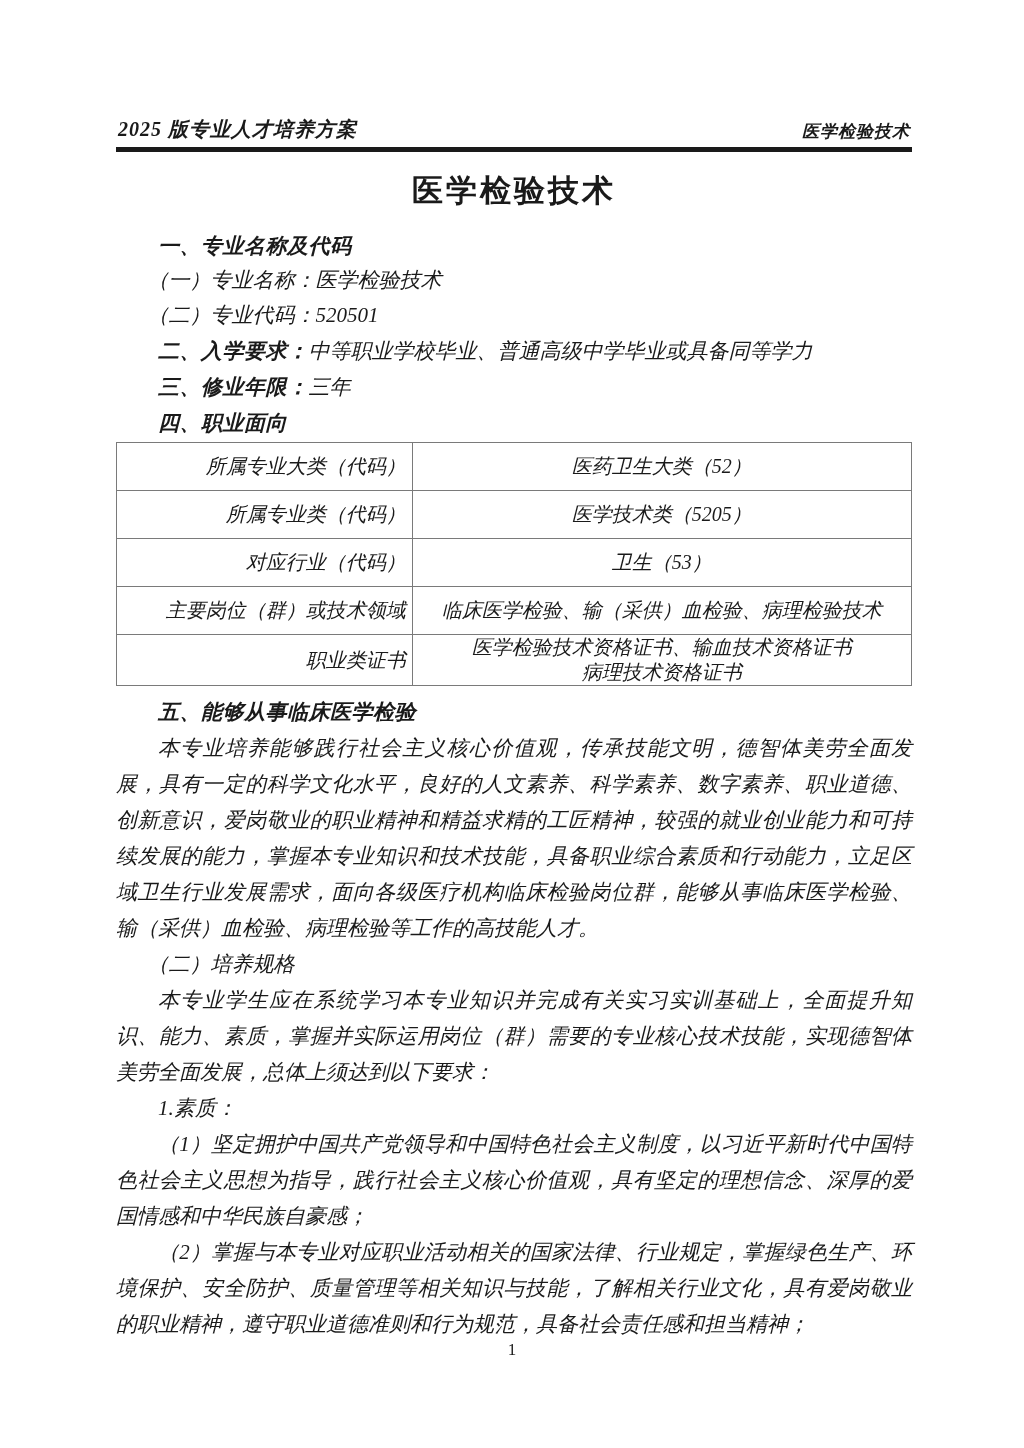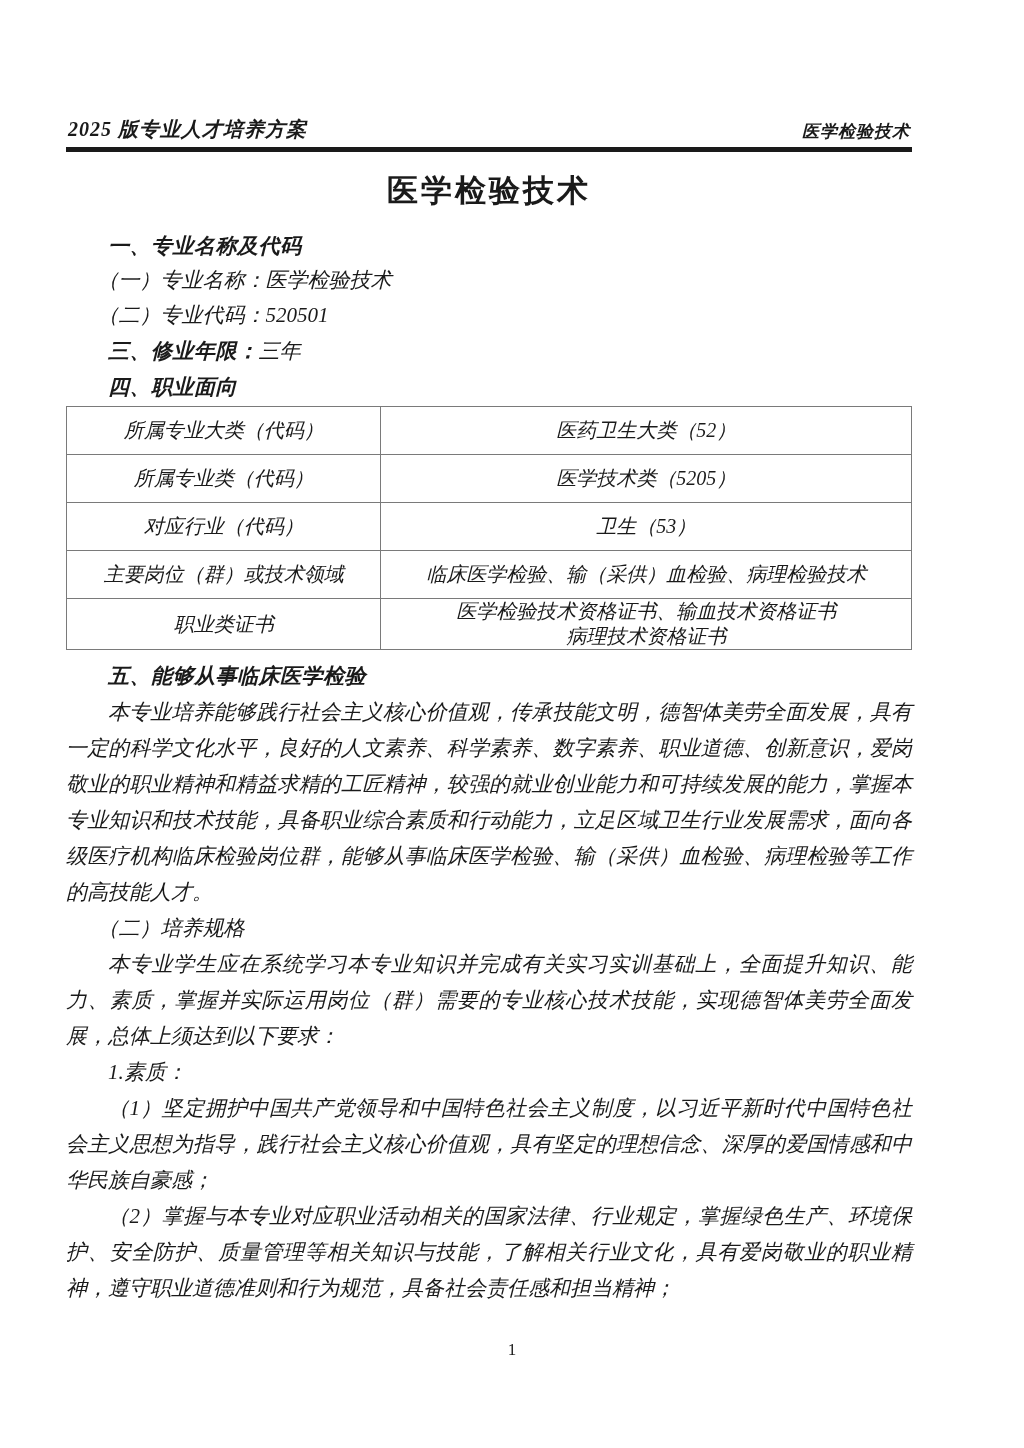--- a/index.html
+++ b/index.html
@@ -6,21 +6,21 @@
   html, body { background: #ffffff; }
   body {
     width: 1024px; height: 1448px;
     font-family: "Liberation Serif", "DejaVu Serif", serif;
     color: #1a1a1a;
     position: relative;
     overflow: hidden;
   }
   .page {
     position: absolute; inset: 0;
-    padding: 116px 112px 0 66px;
+    padding: 116px 112px 0 116px;
   }
   
   .running-header {
     display: flex; justify-content: space-between; align-items: flex-end;
     font-style: italic; font-weight: bold;
     padding: 0 2px 4px 2px;
   }
   .running-header .hl { font-size: 20px; letter-spacing: 1px; }
   .running-header .hr { font-size: 17px; letter-spacing: 1px; }
   .header-rule {
@@ -56,21 +56,21 @@
     font-size: 20px;
   }
   table.jobs td {
     border: 1px solid #7a7a7a;
     height: 48px;
     text-align: center;
     vertical-align: middle;
     line-height: 25px;
     padding: 0 6px;
   }
-  table.jobs td.col-label { width: 37.2%; }
+  table.jobs td.col-label { width: 37.2%; text-align: right; }
   .pre { white-space: pre-line; }
   
   .page-footer {
     position: absolute; left: 0; top: 1340px; width: 100%;
     text-align: center; font-size: 17px;
   }
 </style>
 </head>
 <body>
 
@@ -82,20 +82,21 @@
   </div>
   <div class="header-rule"></div>
 
   <h1 class="doc-title">医学检验技术</h1>
 
   <div class="content">
 
     <div class="line hei indent2">一、专业名称及代码</div>
     <div class="line indent15">（一）专业名称：医学检验技术</div>
     <div class="line indent15">（二）专业代码：520501</div>
+    <div class="line indent2"><span class="hei">二、入学要求：</span><span>中等职业学校毕业、普通高级中学毕业或具备同等学力</span></div>
     <div class="line indent2"><span class="hei">三、修业年限：</span><span>三年</span></div>
     <div class="line hei indent2">四、职业面向</div>
 
     <table class="jobs">
       <tbody>
         <tr>
           <td class="col-label">所属专业大类（代码）</td>
           <td class="pre">医药卫生大类（52）</td>
         </tr>
         <tr>

